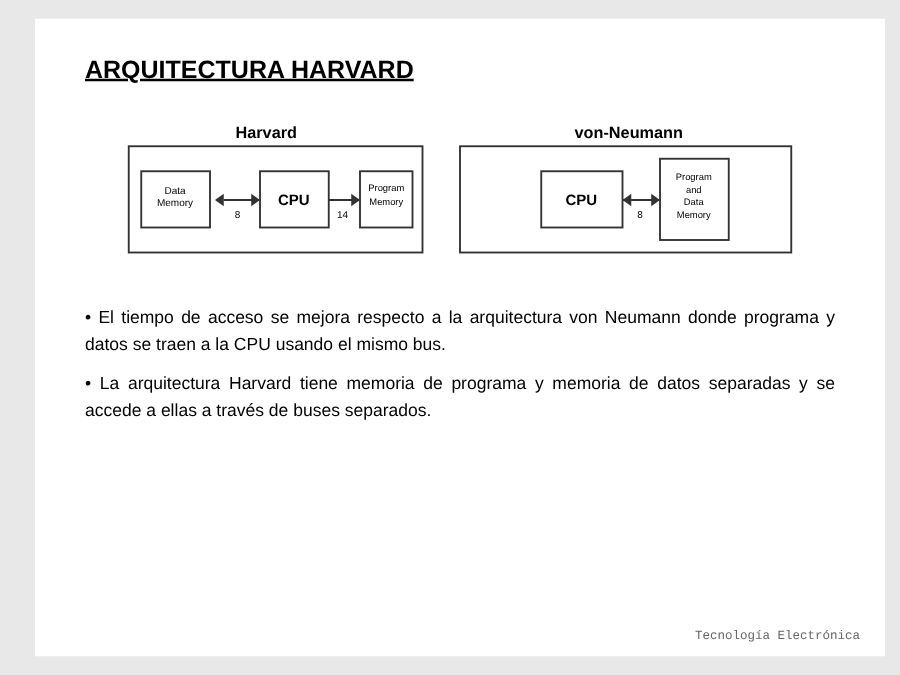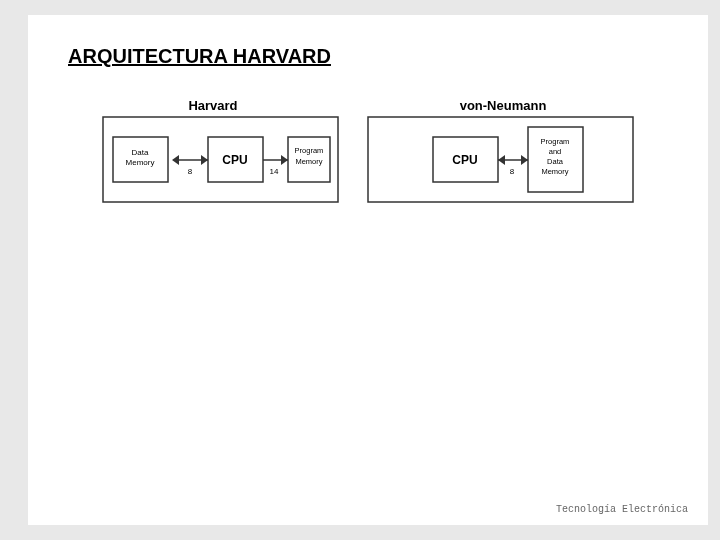--- a/index.html
+++ b/index.html
@@ -113,16 +113,18 @@
 
       <rect x="445" y="35" width="55" height="65" fill="none" stroke="#333" stroke-width="1.5"></rect>
       <text x="472" y="52" text-anchor="middle" font-family="Arial" font-size="7.5">Program</text>
       <text x="472" y="62" text-anchor="middle" font-family="Arial" font-size="7.5">and</text>
       <text x="472" y="72" text-anchor="middle" font-family="Arial" font-size="7.5">Data</text>
       <text x="472" y="82" text-anchor="middle" font-family="Arial" font-size="7.5">Memory</text>
     </svg>
   </div>
 
   <div class="content-text">
+    <p>• El tiempo de acceso se mejora respecto a la arquitectura von Neumann donde programa y datos se traen a la CPU usando el mismo bus.</p>
+    <p style="margin-top:8px;">• La arquitectura Harvard tiene memoria de programa y memoria de datos separadas y se accede a ellas a través de buses separados.</p>
   </div>
 
   <div class="footer">Tecnología Electrónica</div>
 </div>
 
 </body></html>

